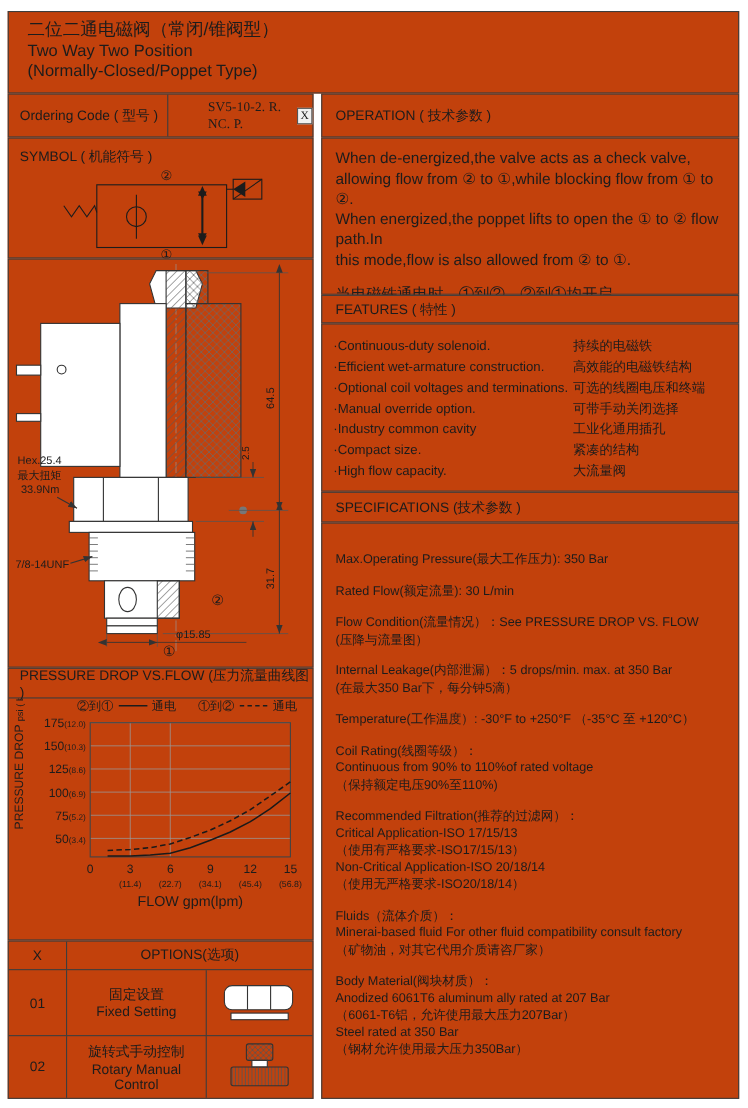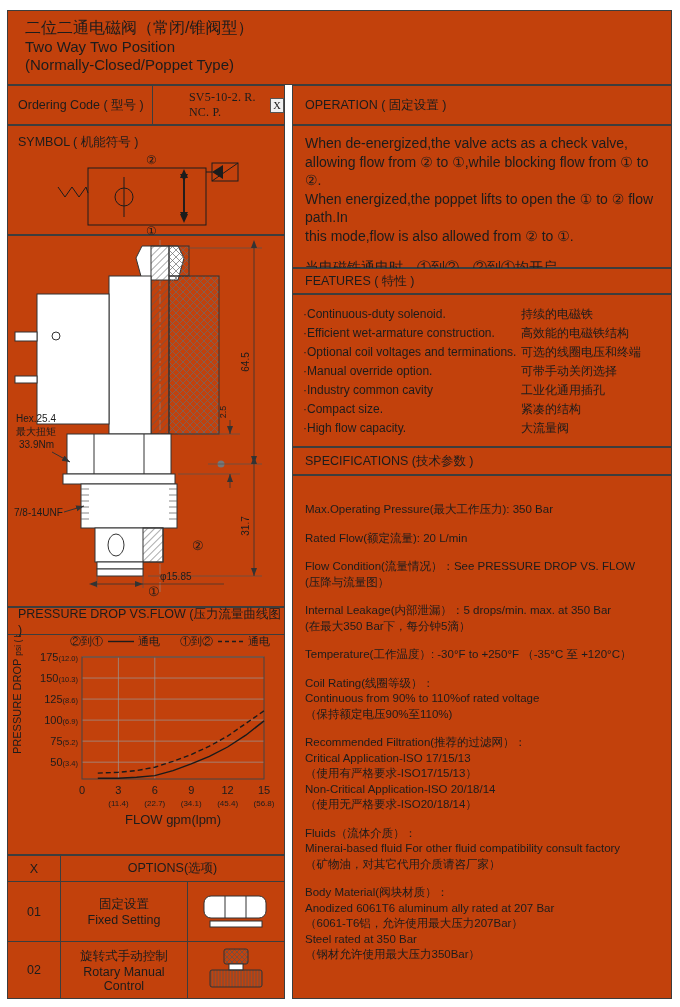--- a/index.html
+++ b/index.html
@@ -259,21 +259,21 @@
             <line x1="1" y1="0" x2="1" y2="8" stroke="#555" stroke-width="0.8"></line>
           </pattern>
         </defs>
         <rect x="17" y="2" width="24" height="15" rx="2" fill="url(#kn1)" stroke="#333"></rect>
         <rect x="22" y="17" width="14" height="6" fill="#fff" stroke="#333"></rect>
         <rect x="3" y="23" width="52" height="17" rx="2" fill="url(#kn2)" stroke="#333"></rect>
       </svg>
     </div>
   </div>
 
-  <div class="box op-hdr rc-hdr">OPERATION ( 固定设置 )</div>
+  <div class="box op-hdr rc-hdr">OPERATION ( 技术参数 )</div>
   <div class="box op-body">
     <div>
         <div>When de-energized,the valve acts as a check valve,</div>
         <div>allowing flow from ② to ①,while blocking flow from ① to ②.</div>
         <div>When energized,the poppet lifts to open the ① to ② flow path.In</div>
         <div>this mode,flow is also allowed from ② to ①.</div>
       </div>
     <div class="cn-block">
         <div>当电磁铁通电时，①到②，②到①均开启。</div>
         <div>当电磁铁不通电时，②到①相当于单向阀，①到②关闭;</div>
@@ -311,21 +311,21 @@
         <span class="feat-cn">大流量阀</span>
       </div>
     </div>
 
   <div class="box spec-hdr rc-hdr">SPECIFICATIONS (技术参数 )</div>
   <div class="box spec-body">
       <div class="spec-block">
         <div>Max.Operating Pressure(最大工作压力): 350 Bar</div>
       </div>
       <div class="spec-block">
-        <div>Rated Flow(额定流量): 20 L/min</div>
+        <div>Rated Flow(额定流量): 30 L/min</div>
       </div>
       <div class="spec-block">
         <div>Flow Condition(流量情况）：See PRESSURE DROP VS. FLOW</div>
         <div>(压降与流量图）</div>
       </div>
       <div class="spec-block">
         <div>Internal Leakage(内部泄漏）：5 drops/min. max. at 350 Bar</div>
         <div>(在最大350 Bar下，每分钟5滴）</div>
       </div>
       <div class="spec-block">

